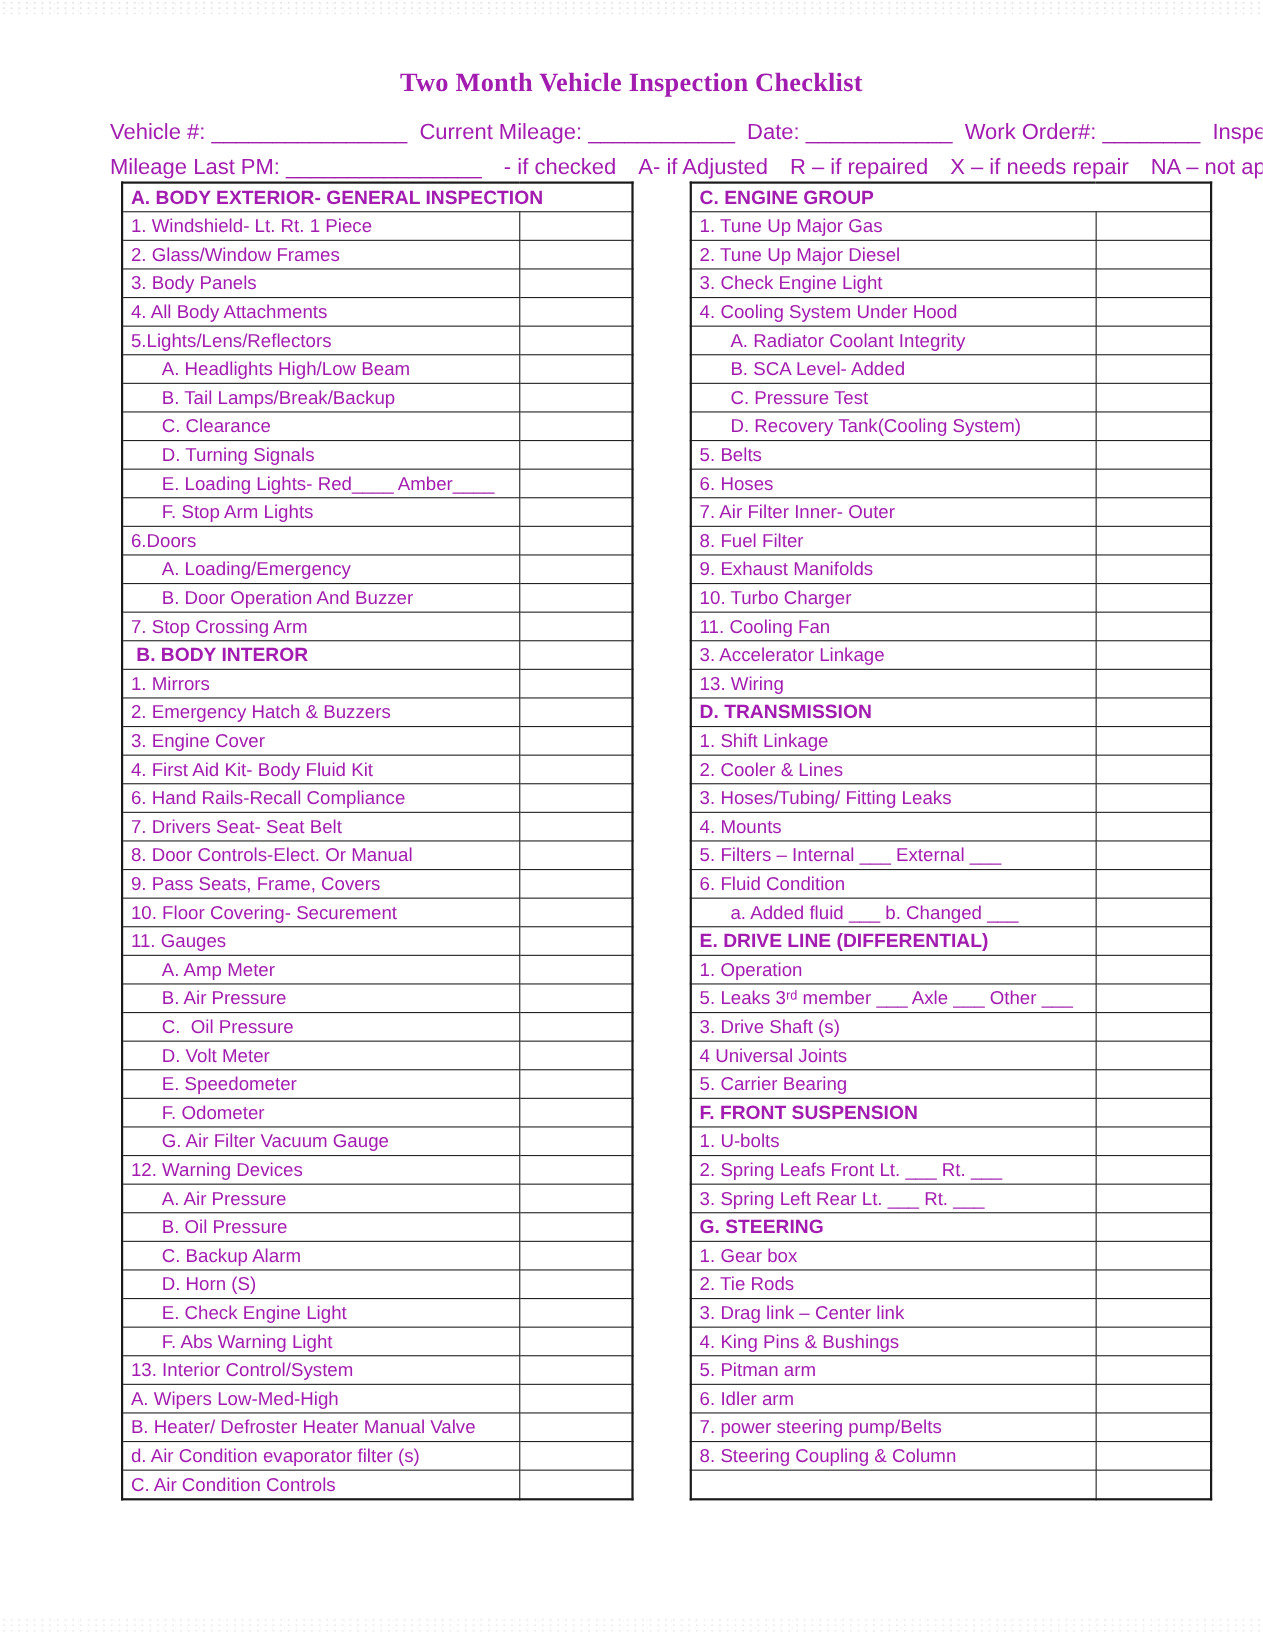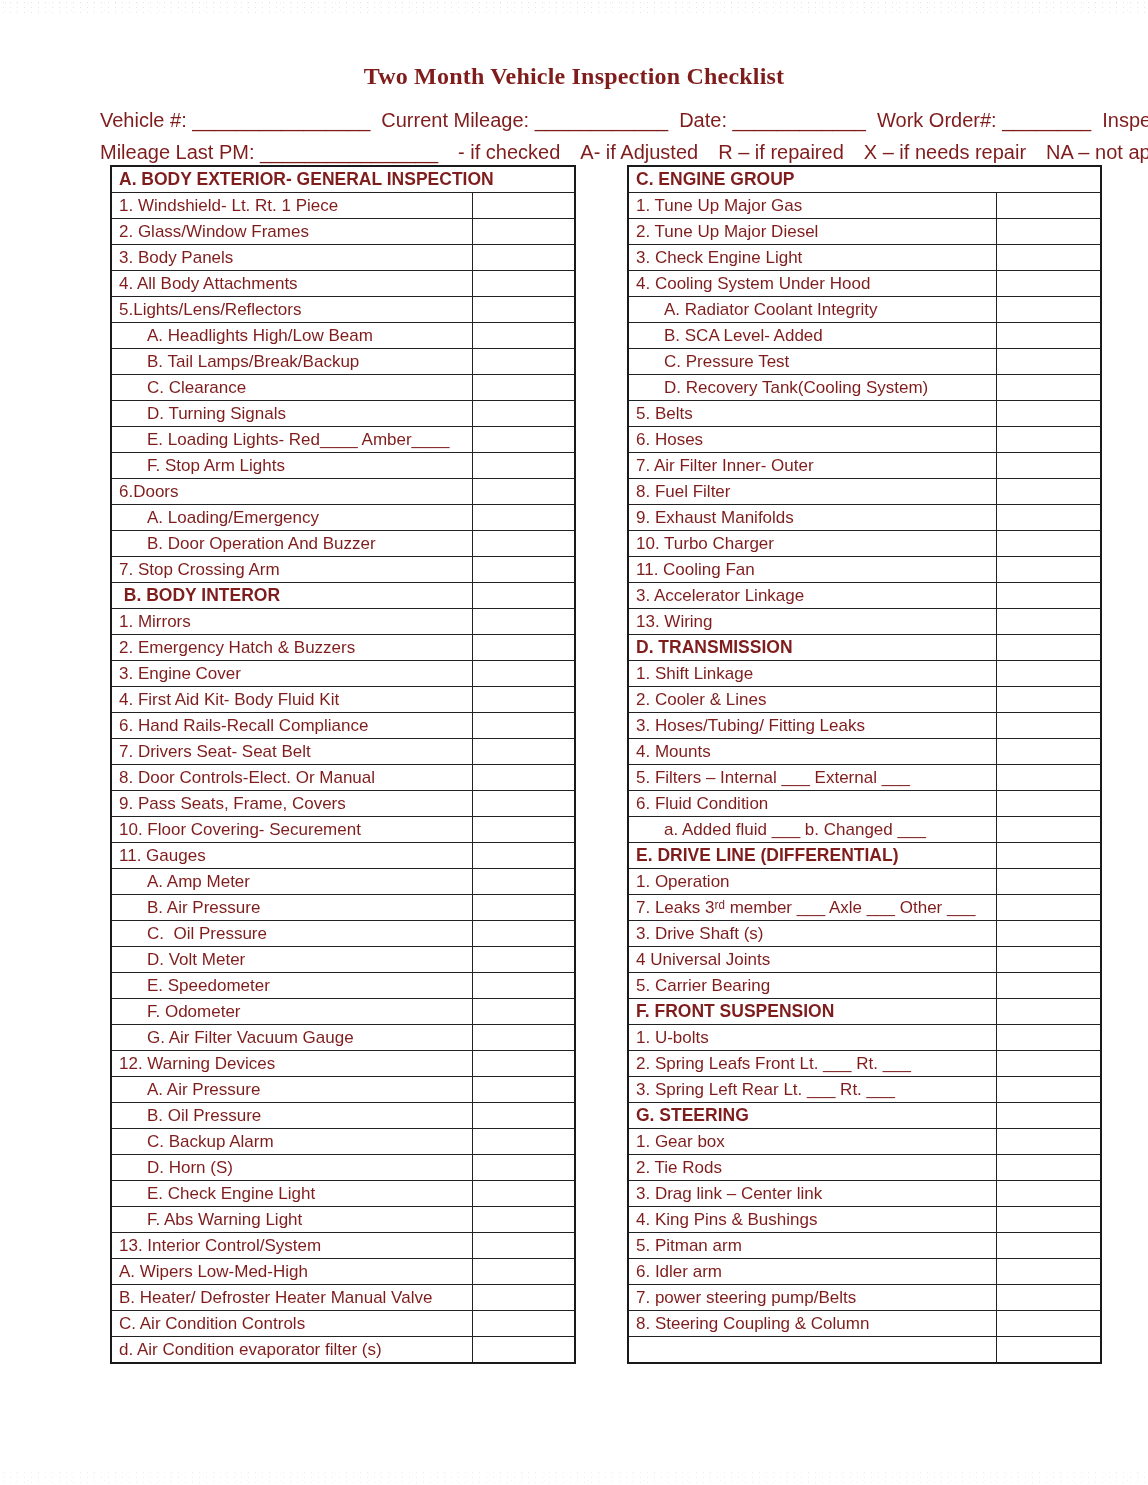--- a/index.html
+++ b/index.html
@@ -1,17 +1,17 @@
 <!DOCTYPE html>
 <html><head>
 <meta charset="utf-8">
 <style>
   html,body{margin:0;padding:0;background:#ffffff;}
   .page{position:relative;width:1148px;height:1485px;background:#ffffff;
-        font-family:"Liberation Sans",sans-serif;color:#7f1d1d;overflow:hidden;}
+        font-family:"Liberation Sans",sans-serif;color:#a21caf;overflow:hidden;}
   .noise{position:absolute;left:0;width:100%;
          background-image:radial-gradient(#c8c8c8 0.8px, transparent 0.9px),
                           radial-gradient(#dcdcdc 0.7px, transparent 0.8px);
          background-size:7px 5px,11px 7px;}
   .noise-top{top:0;height:13px;opacity:.45;}
   .noise-bottom{bottom:0;height:15px;opacity:.3;}
   .doc-title{position:absolute;top:63px;left:0;width:100%;text-align:center;
              font-family:"Liberation Serif",serif;font-weight:bold;font-size:24px;
              letter-spacing:0.2px;}
   .hline{position:absolute;left:100px;font-size:20px;white-space:pre;}
@@ -218,25 +218,25 @@
         </tr>
         <tr>
           <td class="item">A. Wipers Low-Med-High</td>
           <td class="value"></td>
         </tr>
         <tr>
           <td class="item">B. Heater/ Defroster Heater Manual Valve</td>
           <td class="value"></td>
         </tr>
         <tr>
+          <td class="item">d. Air Condition evaporator filter (s)</td>
+          <td class="value"></td>
+        </tr>
+        <tr>
           <td class="item">C. Air Condition Controls</td>
-          <td class="value"></td>
-        </tr>
-        <tr>
-          <td class="item">d. Air Condition evaporator filter (s)</td>
           <td class="value"></td>
         </tr>
       </tbody>
   </table>
 
   <table class="checklist tright">
     <colgroup>
         <col style="width:368px">
         <col style="width:105px">
       </colgroup>
@@ -346,21 +346,21 @@
         </tr>
         <tr>
           <td class="sec">E. DRIVE LINE (DIFFERENTIAL)</td>
           <td class="value"></td>
         </tr>
         <tr>
           <td class="item">1. Operation</td>
           <td class="value"></td>
         </tr>
         <tr>
-          <td class="item">7. Leaks 3ʳᵈ member ___ Axle ___ Other ___</td>
+          <td class="item">5. Leaks 3ʳᵈ member ___ Axle ___ Other ___</td>
           <td class="value"></td>
         </tr>
         <tr>
           <td class="item">3. Drive Shaft (s)</td>
           <td class="value"></td>
         </tr>
         <tr>
           <td class="item">4 Universal Joints</td>
           <td class="value"></td>
         </tr>

